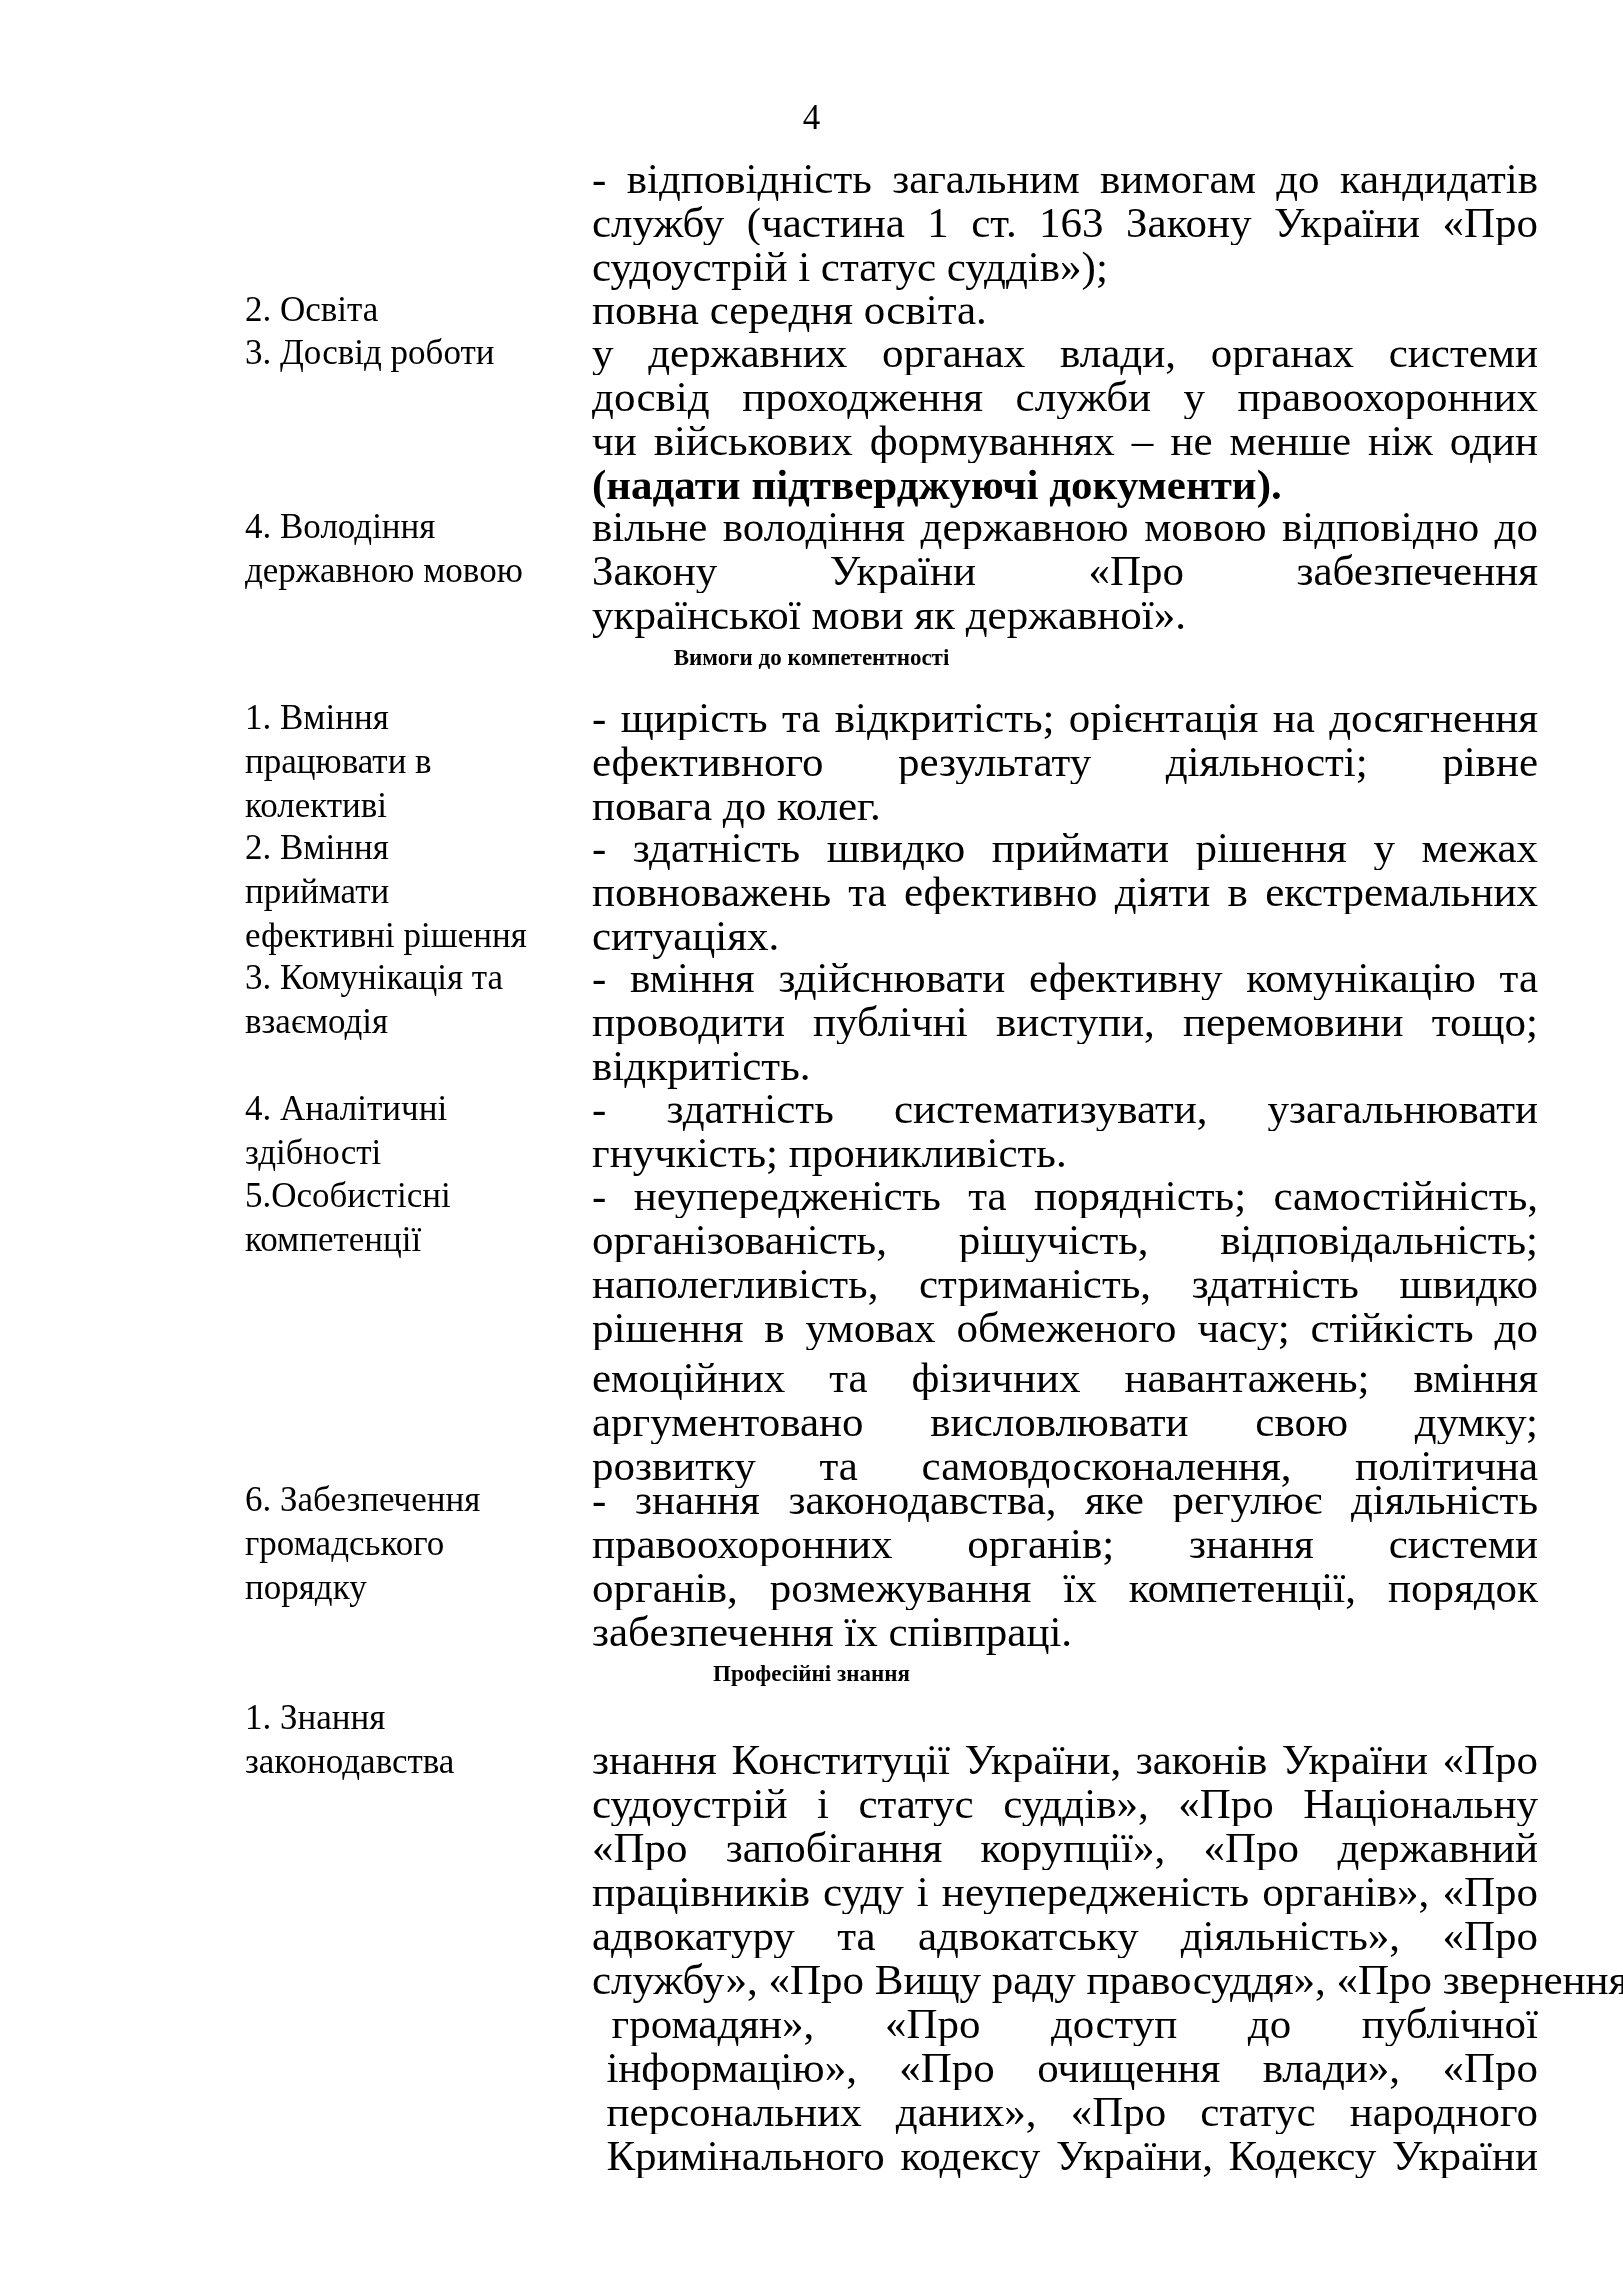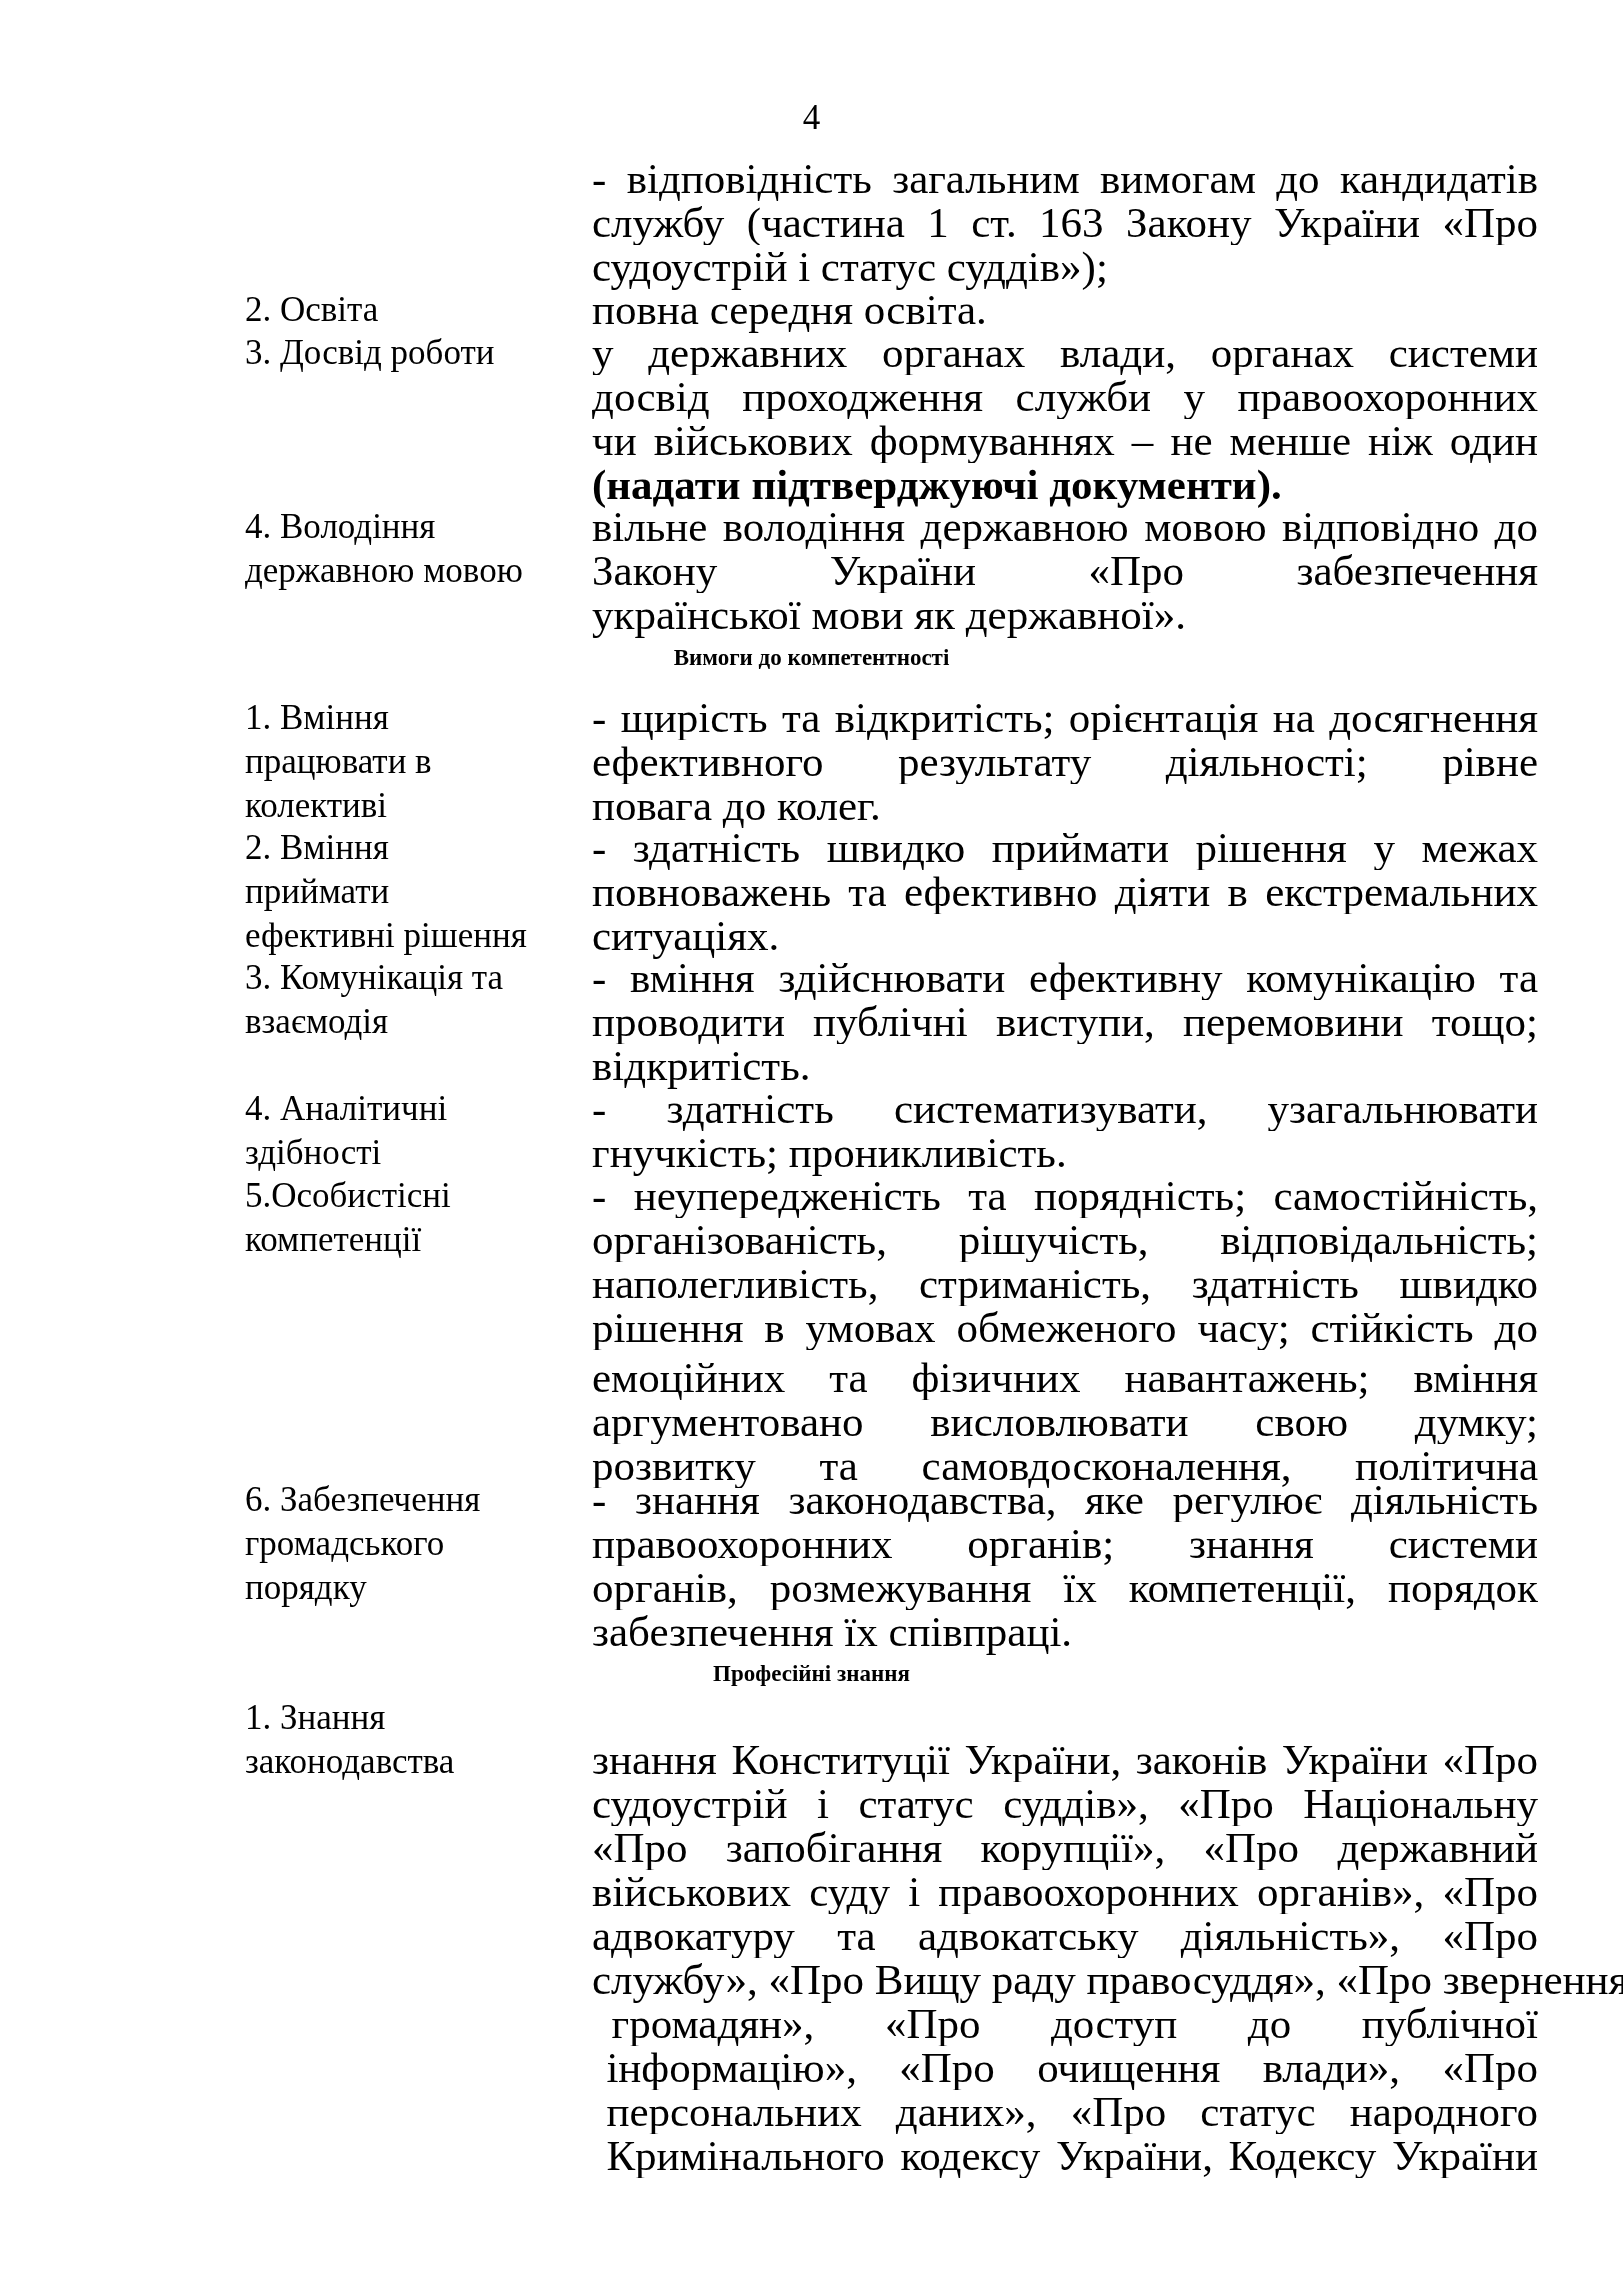--- a/index.html
+++ b/index.html
@@ -150,21 +150,21 @@
 
   <div class="row" style="top:1696px;">
     <div class="lbl">
       <span class="ln last">1. Знання</span>
       <span class="ln last">законодавства</span>
     </div>
     <div class="val">
       <span class="ln" style="white-space: normal; overflow: hidden; margin-top: 42px;">знання Конституції України, законів України «Про</span>
       <span class="ln" style="white-space: normal; overflow: hidden;">судоустрій і статус суддів», «Про Національну поліцію»,</span>
       <span class="ln" style="white-space: normal; overflow: hidden;">«Про запобігання корупції», «Про державний захист</span>
-      <span class="ln" style="white-space: normal; overflow: hidden;">військових суду і правоохоронних органів», «Про</span>
+      <span class="ln" style="white-space: normal; overflow: hidden;">працівників суду і неупередженість органів», «Про</span>
       <span class="ln" style="white-space: normal; overflow: hidden;">адвокатуру та адвокатську діяльність», «Про Державну</span>
       <span class="ln last">службу», «Про Вищу раду правосуддя», «Про звернення</span>
       <span class="ln ind2" style="white-space: normal; overflow: hidden;">громадян», «Про доступ до публічної інформації», «Про</span>
       <span class="ln ind" style="white-space: normal; overflow: hidden;">інформацію», «Про очищення влади», «Про захист</span>
       <span class="ln ind" style="white-space: normal; overflow: hidden;">персональних даних», «Про статус народного депутата»;</span>
       <span class="ln ind" style="white-space: normal; overflow: hidden; font-family: Liberation Serif, serif;">Кримінального кодексу України, Кодексу України про</span>
     </div>
   </div>
 
 </div>

